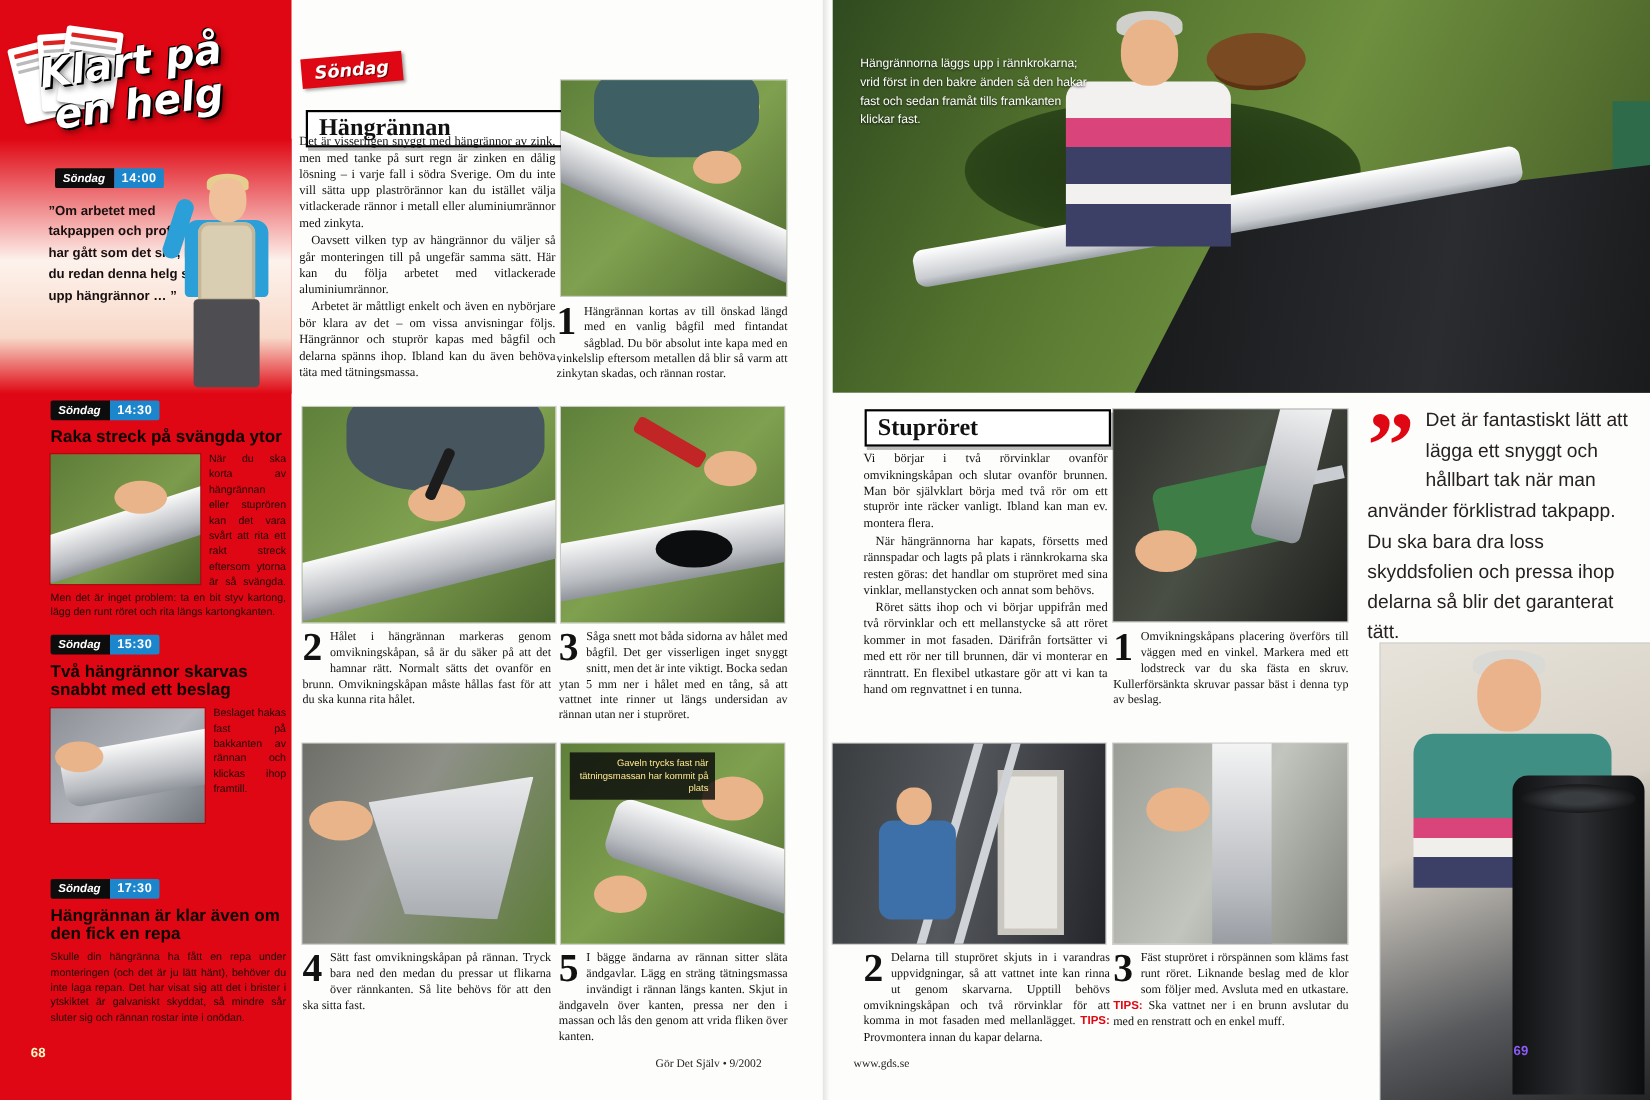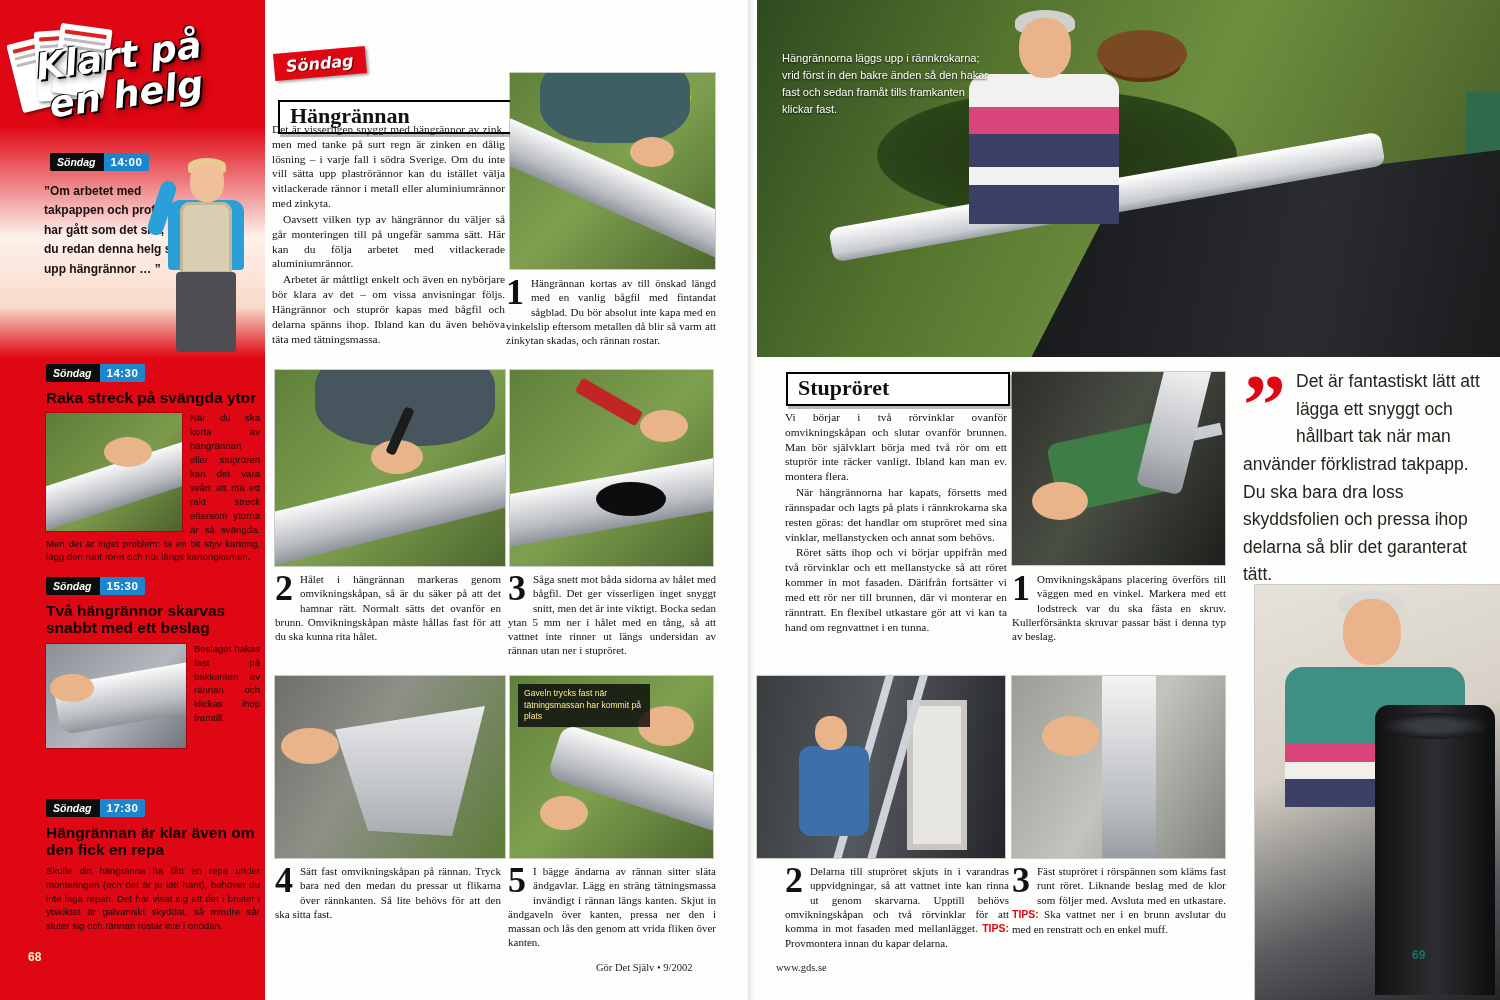--- a/index.html
+++ b/index.html
@@ -42,21 +42,21 @@
       color:#1c0808;text-align:justify;}
   .sb-ph{width:136px;height:118px;background:linear-gradient(135deg,#5d7c38,#7d9b4c 55%,#49622c);
       box-shadow:0 0 0 1px rgba(0,0,0,.25);position:relative;overflow:hidden;}
   .sb-ph .pipe{position:absolute;left:-20px;top:50px;width:190px;height:42px;transform:rotate(-18deg);}
   .sb-ph .hand{left:58px;top:24px;width:48px;height:30px;}
   .float-l{float:left;margin:2px 8px 2px 0;}
   .pgnum-left{position:absolute;left:28px;top:950px;color:#fef9c3;background:transparent;
       font-family:"Liberation Sans",sans-serif;font-weight:bold;font-size:12px;}
   
   .ph{position:absolute;overflow:hidden;background:linear-gradient(135deg,#5f803a,#7fa04f 50%,#4d682e);
-      box-shadow:0 0 0 1px rgba(0,0,0,.2);}
+      box-shadow:0 0 0 1px rgba(0,0,0,.2);text-align:right;}
   .pipe{position:absolute;background:linear-gradient(#fafafa,#b7babf 70%,#8f949a);border-radius:14px;}
   .hand{position:absolute;background:#e9b489;border-radius:50%;}
   .dkblob{position:absolute;background:#23262b;border-radius:40%;}
   .tool{position:absolute;border-radius:4px;}
   
   .ribbon{position:absolute;left:274px;top:50px;background:#df0713;color:#fff;
       font-family:"DejaVu Sans",sans-serif;font-style:italic;font-weight:bold;font-size:16px;
       padding:4px 12px;transform:rotate(-5deg);box-shadow:2px 2px 3px rgba(0,0,0,.35);
       text-shadow:1px 1px 0 #7a0000;}
   .title-box{position:absolute;background:#fff;border:2px solid #000;box-shadow:2px 3px 0 #b9b9b9;
@@ -88,21 +88,21 @@
       background:linear-gradient(180deg,#f2f1ef 0 22%,#d9457b 22% 40%,#3c3f66 40% 62%,#f2f1ef 62% 74%,#3c3f66 74% 100%);}
   .hero .table{position:absolute;left:340px;top:30px;width:90px;height:48px;background:#7a4a22;border-radius:50%;box-shadow:0 10px 0 -6px #5d3313;}
   .hero-cap{position:absolute;left:782px;top:50px;width:215px;color:#fff;
       font-family:"Liberation Sans",sans-serif;font-size:11px;line-height:1.55;
       text-shadow:0 1px 2px rgba(0,0,0,.85);}
   .pq{position:absolute;left:1243px;top:368px;width:244px;font-family:"Liberation Sans",sans-serif;
       font-size:17.5px;line-height:1.58;color:#272220;}
   .pq .marks{float:left;color:#df0713;font-family:"Liberation Serif",serif;font-weight:bold;
       font-size:86px;line-height:.55;margin:14px 10px 0 0;}
   .footer{position:absolute;top:962px;font-size:10.5px;color:#222;font-family:"Liberation Serif",serif;}
-  .pgnum-right{position:absolute;left:1412px;top:948px;color:#0f766e;
+  .pgnum-right{position:absolute;left:1376px;top:948px;color:#8b5cf6;
       font-family:"Liberation Sans",sans-serif;font-weight:bold;font-size:12px;z-index:5;text-align:center;}
   .gutterline{position:absolute;left:748px;top:0;width:9px;height:1000px;
       background:linear-gradient(90deg,rgba(0,0,0,.10),rgba(0,0,0,0) 70%);}
   
   .presenter{background:linear-gradient(160deg,#e8e3da 0%,#d6d0c6 40%,#57595c 75%,#222426 100%);}
   .pr-head{position:absolute;left:88px;top:14px;width:58px;height:66px;background:#eab38b;border-radius:46%;}
   .pr-hair{position:absolute;left:84px;top:6px;width:66px;height:24px;background:#d9d9d5;border-radius:50% 50% 30% 30%;}
   .pr-shirt{position:absolute;left:30px;top:82px;width:180px;height:140px;border-radius:18px 18px 0 0;
       background:linear-gradient(180deg,#3f8f85 0 55%,#d9457b 55% 68%,#f0efec 68% 80%,#3c3f66 80% 100%);}
   .pr-roll{position:absolute;left:120px;top:120px;width:120px;height:290px;background:linear-gradient(90deg,#101113,#2c2e31 50%,#0c0d0e);border-radius:14px 14px 0 0;}

